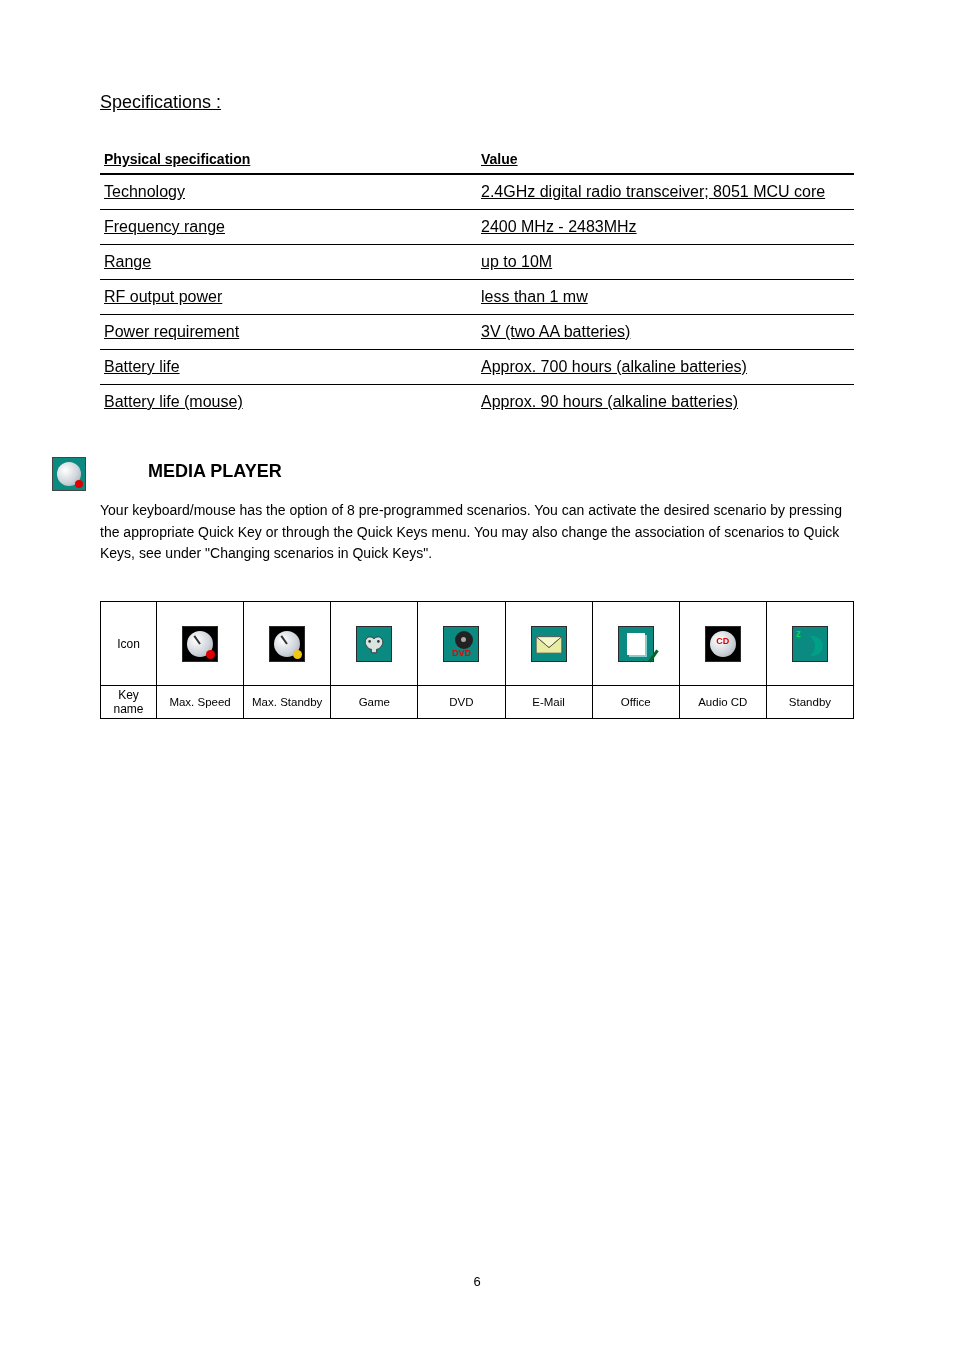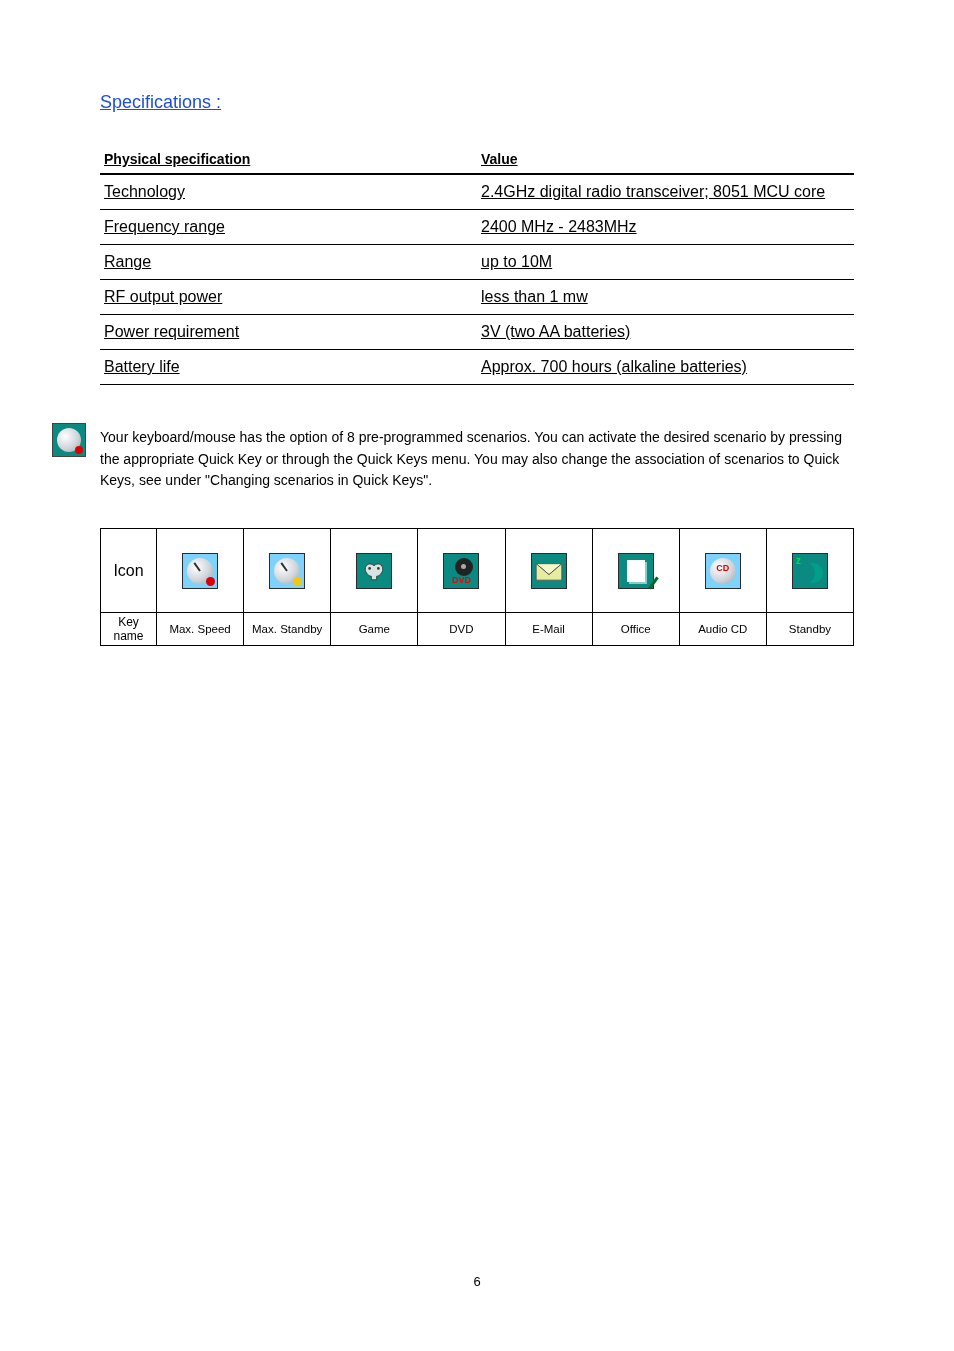--- a/index.html
+++ b/index.html
@@ -8,21 +8,21 @@
     height: 1351px;
     background: #fff;
     font-family: Arial, Helvetica, sans-serif;
     color: #000;
     position: relative;
   }
   .page {
     padding: 92px 100px 0 100px;
   }
   .heading-link {
-    color: #1d4ed8;
+    color: #000000;
     font-size: 18px;
     text-decoration: underline;
     display: inline-block;
     margin-bottom: 36px;
   }
   .spec-table {
     width: 100%;
     border-collapse: collapse;
     text-decoration: underline;
   }
@@ -90,27 +90,27 @@
   }
   .icon-table td {
     border: 1px solid #000;
     font-size: 11.5px;
     text-align: center;
     vertical-align: middle;
   }
   .icon-table .row-icons td { height: 84px; }
   .icon-table .row-labels td { height: 32px; padding: 2px 4px; }
   .icon-table .col0 { width: 56px; }
-  .icon-table .row-icons .col0 { font-size: 16px; }
+  .icon-table .row-icons .col0 { font-size: 12px; }
   .icon-table .row-labels .col0 { font-size: 12px; margin-left: 40px; }
 
   .ic {
     width: 36px; height: 36px;
     margin: 0 auto;
-    background: #7dd3fc;
+    background: #000000;
     border: 1px solid #2b2b2b;
     display: flex; align-items: center; justify-content: center;
     position: relative;
   }
   .ic .dial {
     width: 26px; height: 26px; border-radius: 50%;
     background: radial-gradient(circle at 35% 35%, #fff, #cfd5db 55%, #9aa0a7);
     position: relative;
   }
   .ic .badge {
@@ -207,32 +207,37 @@
       <td>less than 1 mw</td>
     </tr>
     <tr class="row">
       <td>Power requirement</td>
       <td>3V (two AA batteries)</td>
     </tr>
     <tr class="row">
       <td>Battery life</td>
       <td>Approx. 700 hours (alkaline batteries)</td>
     </tr>
+    <tr>
+      <td>Battery life (mouse)</td>
+      <td>Approx. 90 hours (alkaline batteries)</td>
+    </tr>
   </tbody>
     </table>
 
   <div class="section2">
     <div class="icon-wrap">
       <div class="thermo-icon">
         <div class="dial">
             <div class="needle"></div>
           </div>
         <div class="dot"></div>
       </div>
     </div>
+    <div class="title">MEDIA PLAYER</div>
     <div class="para">Your keyboard/mouse has the option of 8 pre-programmed scenarios. You can activate the desired scenario by pressing the appropriate Quick Key or through the Quick Keys menu. You may also change the association of scenarios to Quick Keys, see under "Changing scenarios in Quick Keys".</div>
 
     <table class="icon-table">
       <tbody>
           <tr class="row-icons">
         <td class="col0">Icon</td>
         <td>
           <div class="ic">
             <div class="dial">
                   <div class="needle"></div>

